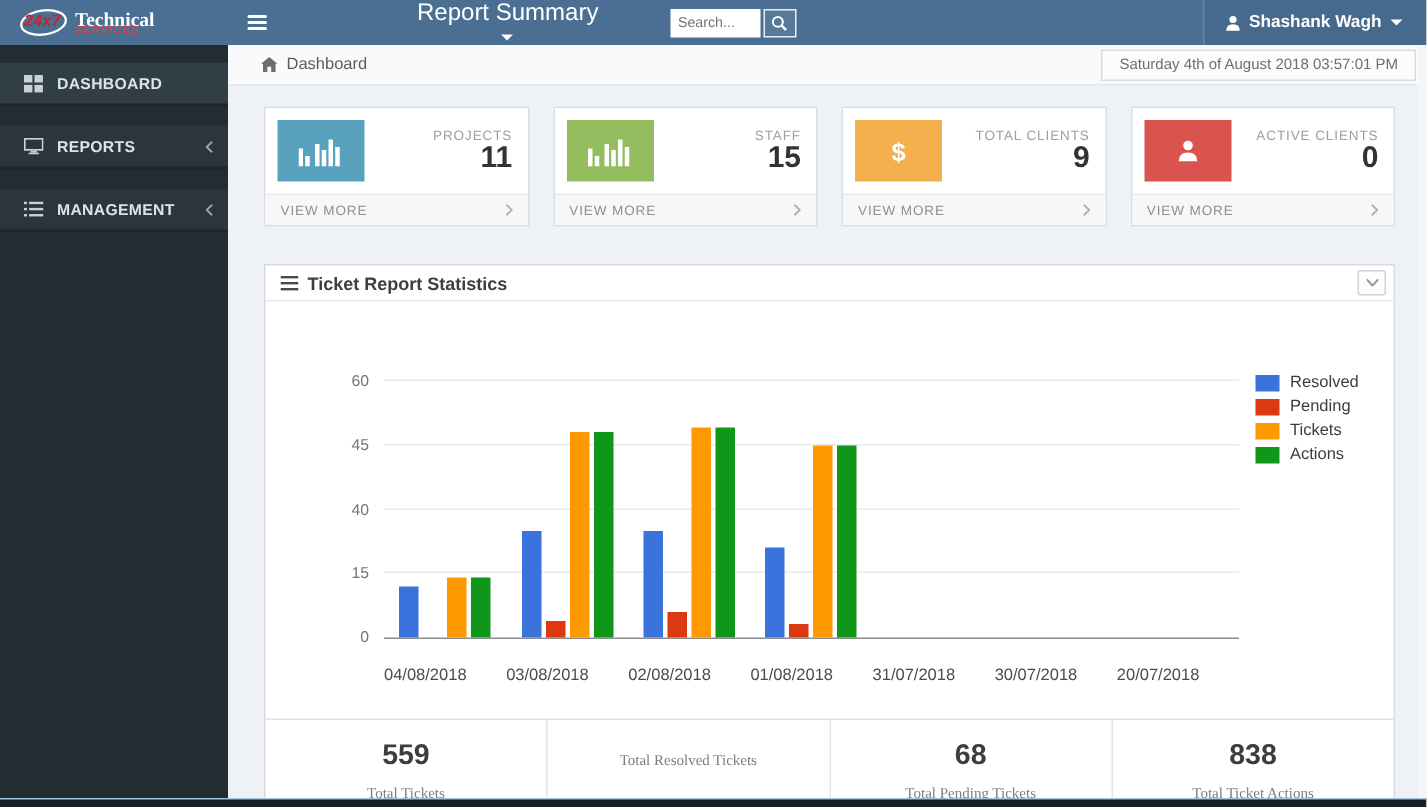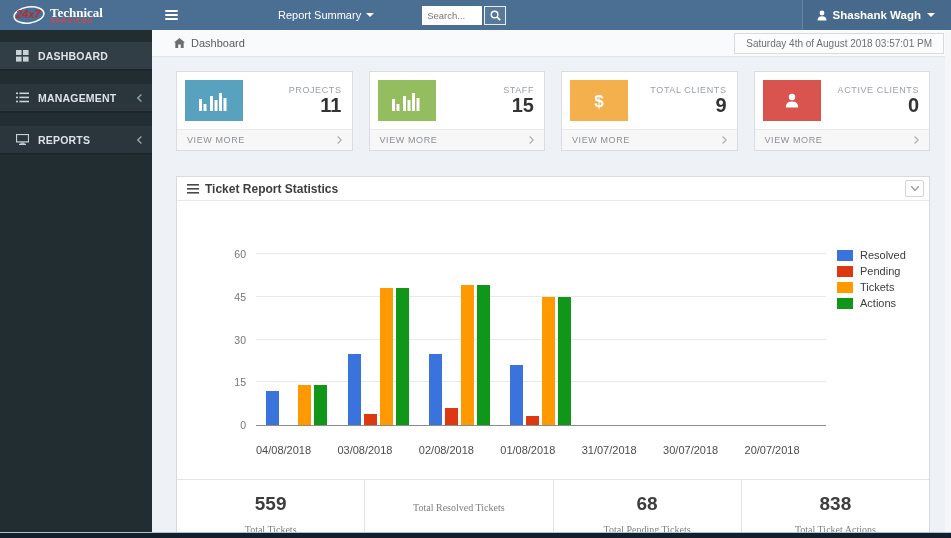--- a/index.html
+++ b/index.html
@@ -17,22 +17,22 @@
   .brand-prefix { position:absolute; left:4px; top:4px; font-size:11px; font-weight:bold;
     font-style:italic; color:#c0272d; }
   .brand-text { line-height:1; }
   .brand-title { font-family:"Liberation Serif", serif; font-weight:bold;
     font-size:13px; color:#fff; display:block; }
   .brand-subtitle { display:block; font-size:7px; color:#d4464b; font-weight:bold;
     letter-spacing:1px; margin-top:-2px; }
   .hamburger { width:34px; height:30px; display:flex; flex-direction:column;
     justify-content:center; align-items:center; gap:2px; cursor:pointer; }
   .hamburger span { width:13px; height:2px; background:#fff; border-radius:1px; }
-  .nav-menu { margin-left:52px; font-size:11px; display:flex; align-items:center;
-    gap:5px; cursor:pointer; height:30px; padding:0 6px; }
+  .nav-menu { margin-left:52px; font-size:16px; display:flex; align-items:center;
+    gap:5px; cursor:pointer; height:30px; padding:0 6px;flex-direction:column; }
   .caret-down { width:0; height:0; border-left:4px solid transparent;
     border-right:4px solid transparent; border-top:4px solid #fff; }
   .search-form { margin-left:10px; display:flex; align-items:flex-start; }
   .search-input { width:60px; height:19px; border:none; font-size:9.5px;
     padding:0 5px; color:#555; background:#fff; outline:none; }
   .search-btn { width:22px; height:19px; margin-left:2px; background:rgba(255,255,255,.08);
     border:1px solid #e7edf2; display:flex; align-items:center; justify-content:center;
     cursor:pointer; }
   .navbar-right { margin-left:auto; height:30px; display:flex; align-items:center;
     gap:6px; padding:0 16px 0 14px; border-left:1px solid rgba(255,255,255,.18);
@@ -164,44 +164,44 @@
             <rect x="7" y="0" width="5.6" height="5" fill="#c8d1d6"></rect>
             <rect x="0" y="6.6" width="5.6" height="5" fill="#c8d1d6"></rect>
             <rect x="7" y="6.6" width="5.6" height="5" fill="#c8d1d6"></rect>
           </svg>
         </span>
         <span>DASHBOARD</span>
       </div>
       <div class="side-item">
         <span class="icon">
           <svg width="13" height="11" viewBox="0 0 13 11">
+            <rect x="0.5" y="0.5" width="12" height="7.4" fill="none" stroke="#c8d1d6" stroke-width="1.2"></rect>
+            <rect x="4.4" y="8.6" width="4.2" height="1.2" fill="#c8d1d6"></rect>
+            <rect x="3" y="9.8" width="7" height="1.2" fill="#c8d1d6"></rect>
+          </svg>
+        </span>
+        <span>REPORTS</span>
+        <span class="chev">
+          <svg width="5" height="8" viewBox="0 0 5 8">
+            <path d="M4.4 0.5 L0.8 4 L4.4 7.5" fill="none" stroke="#93a6ae" stroke-width="1.3"></path>
+          </svg>
+        </span>
+      </div>
+      <div class="side-item">
+        <span class="icon">
+          <svg width="13" height="11" viewBox="0 0 13 11">
             <rect x="0" y="0.5" width="2" height="1.6" fill="#c8d1d6"></rect>
             <rect x="3.4" y="0.5" width="9.6" height="1.6" fill="#c8d1d6"></rect>
             <rect x="0" y="4.6" width="2" height="1.6" fill="#c8d1d6"></rect>
             <rect x="3.4" y="4.6" width="9.6" height="1.6" fill="#c8d1d6"></rect>
             <rect x="0" y="8.7" width="2" height="1.6" fill="#c8d1d6"></rect>
             <rect x="3.4" y="8.7" width="9.6" height="1.6" fill="#c8d1d6"></rect>
           </svg>
         </span>
         <span>MANAGEMENT</span>
-        <span class="chev">
-          <svg width="5" height="8" viewBox="0 0 5 8">
-            <path d="M4.4 0.5 L0.8 4 L4.4 7.5" fill="none" stroke="#93a6ae" stroke-width="1.3"></path>
-          </svg>
-        </span>
-      </div>
-      <div class="side-item">
-        <span class="icon">
-          <svg width="13" height="11" viewBox="0 0 13 11">
-            <rect x="0.5" y="0.5" width="12" height="7.4" fill="none" stroke="#c8d1d6" stroke-width="1.2"></rect>
-            <rect x="4.4" y="8.6" width="4.2" height="1.2" fill="#c8d1d6"></rect>
-            <rect x="3" y="9.8" width="7" height="1.2" fill="#c8d1d6"></rect>
-          </svg>
-        </span>
-        <span>REPORTS</span>
         <span class="chev">
           <svg width="5" height="8" viewBox="0 0 5 8">
             <path d="M4.4 0.5 L0.8 4 L4.4 7.5" fill="none" stroke="#93a6ae" stroke-width="1.3"></path>
           </svg>
         </span>
       </div>
     </aside>
 
   <main class="content">
     <div class="crumb-bar">
@@ -325,21 +325,21 @@
             <path d="M0 0 L4 4.4 L8 0" fill="none" stroke="#9a9a9a" stroke-width="1.4"></path>
           </svg>
         </span>
       </div>
       <div class="chart-region" id="chart">
           <div class="plot">
             <div class="ytick" style="bottom: 0%;">0</div>
             <div class="gridline" style="bottom: 25%;"></div>
             <div class="ytick" style="bottom: 25%;">15</div>
             <div class="gridline" style="bottom: 50%;"></div>
-            <div class="ytick" style="bottom: 50%;">30</div>
+            <div class="ytick" style="bottom: 50%;">40</div>
             <div class="gridline" style="bottom: 75%;"></div>
             <div class="ytick" style="bottom: 75%;">45</div>
             <div class="gridline" style="bottom: 100%;"></div>
             <div class="ytick" style="bottom: 100%;">60</div>
             <div class="baseline"></div>
             <div class="groups">
               <div class="group">
                 <div class="bar" title="Resolved: 12" style="background: rgb(59, 115, 220); height: 20%;"></div>
                 <div class="bar" title="Pending: 0" style="background: rgb(220, 57, 18); height: 0%;"></div>
                 <div class="bar" title="Tickets: 14" style="background: rgb(255, 153, 0); height: 23.3333%;"></div>

